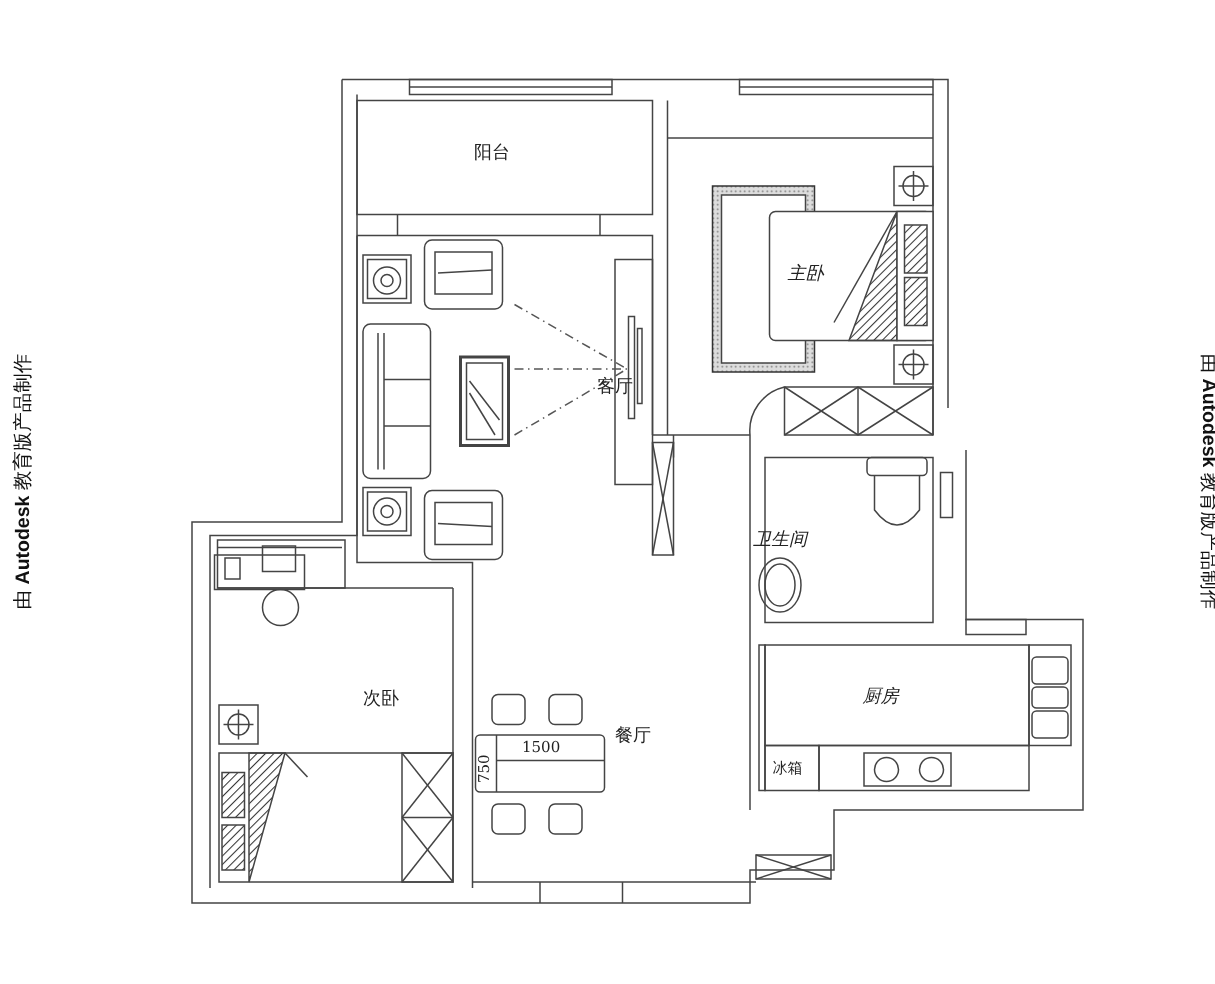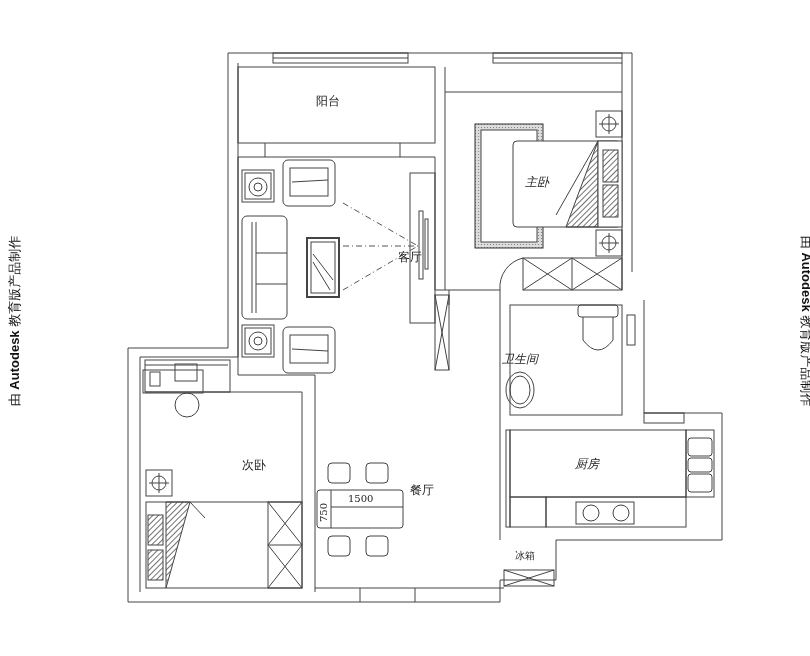--- a/index.html
+++ b/index.html
@@ -211,15 +211,15 @@
   <span>教育版产品制作</span>
 </div>
 
 <div class="lbl" style="left:316px;top:93px;">阳台</div>
 <div class="lbl" style="left:525px;top:174px;font-style:italic;">主卧</div>
 <div class="lbl" style="left:398px;top:249px;font-family:Liberation Serif, serif;">客厅</div>
 <div class="lbl" style="left:502px;top:351px;font-style:italic;">卫生间</div>
 <div class="lbl" style="left:214px;top:457px;margin-left:28px;">次卧</div>
 <div class="lbl" style="left:410px;top:482px;">餐厅</div>
 <div class="lbl" style="left:575px;top:456px;font-style:italic;">厨房</div>
-<div class="lbl small" style="left:515px;top:505px;margin-top:44px;">冰箱</div>
+<div class="lbl small" style="left:515px;top:505px;">冰箱</div>
 <div class="lbl small" style="left:348px;top:493px;text-align:right;">1500</div>
 <div class="lbl small" style="left:314px;top:507px;transform:rotate(-90deg);">750</div>
 
 </body></html>

